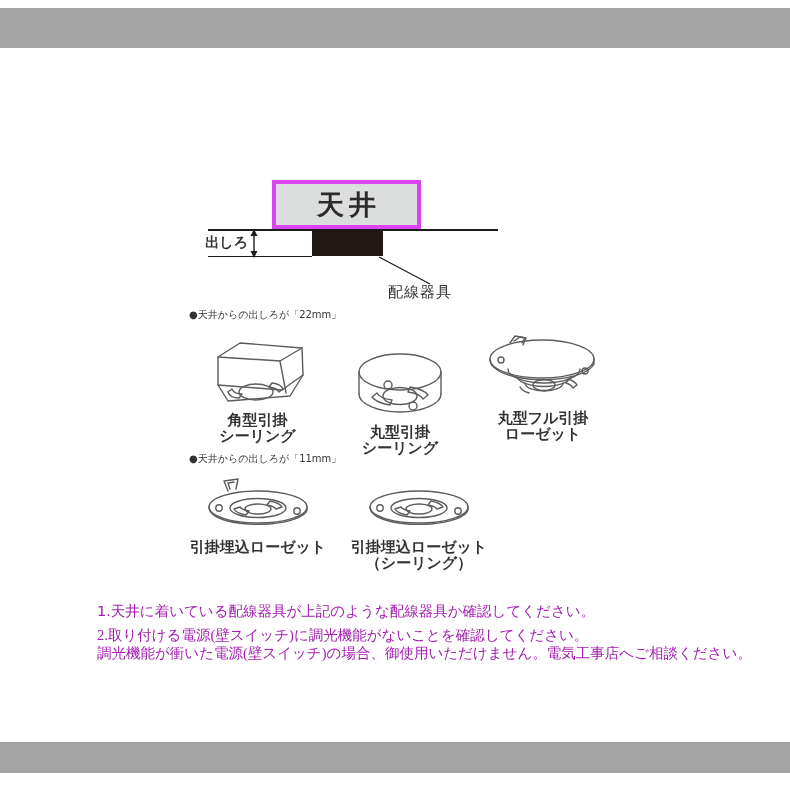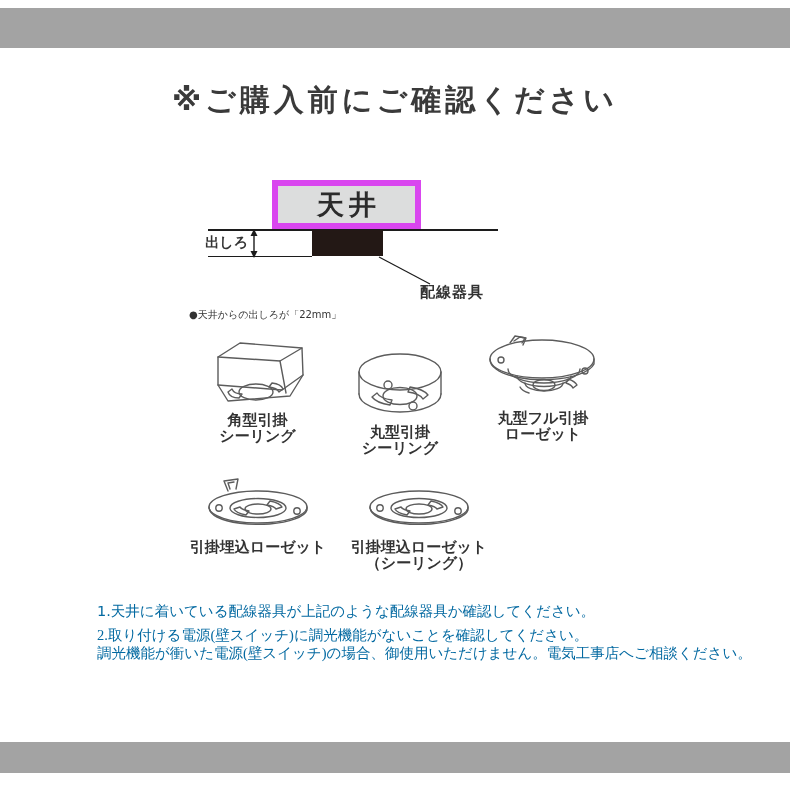--- a/index.html
+++ b/index.html
@@ -9,62 +9,61 @@
 
   .band { position:absolute; left:0; width:790px; background:#a3a3a3; }
   .band-top { top:8px; height:40px; }
   .band-bottom { top:742px; height:31px; }
 
   .title { position:absolute; left:0; top:80px; width:790px; text-align:center;
            font-size:30px; font-weight:bold; letter-spacing:4px; color:#3a3a3a; white-space:nowrap; }
 
   
   .ceiling-box { position:absolute; left:272px; top:180px; width:149px; height:49px;
-                 background:#dcdddd; border:6px solid #d946ef; display:flex; align-items:center; justify-content:center; }
+                 background:#dcdddd; border:4px solid #d946ef; display:flex; align-items:center; justify-content:center; }
   .ceiling-label { font-size:27px; font-weight:bold; letter-spacing:5px; padding-left:5px; color:#2b2b2b; }
   .ceiling-line { position:absolute; left:208px; top:229px; width:290px; height:0; border-top:2px solid #1c1c1c; }
   .dark-box { position:absolute; left:312px; top:230px; width:71px; height:26px; background:#231815; }
   .tick-line { position:absolute; left:208px; top:256px; width:104px; height:0; border-top:1px solid #1c1c1c; }
   .dim-arrow { position:absolute; left:247px; top:229px; }
   .dashiro { position:absolute; left:200px; top:234px; width:48px; text-align:right;
              font-size:14px; font-weight:bold; white-space:nowrap; }
   .leader { position:absolute; left:376px; top:255px; }
-  .haisen { position:absolute; left:388px; top:283px; font-size:15px; font-weight:bold;
-            letter-spacing:1px; white-space:nowrap;margin-left:32px; }
+  .haisen { position:absolute; left:388px; top:283px; font-size:15px; font-weight:normal;
+            letter-spacing:1px; white-space:nowrap; }
 
   .sec-heading { position:absolute; font-size:10px; color:#333; white-space:nowrap; }
   .sec-heading-1 { left:189px; top:308px; }
   .sec-heading-2 { left:189px; top:452px; }
 
   .figure { position:absolute; text-align:center; }
   .figure .art { display:flex; align-items:center; justify-content:center; }
   .fig-row1 .art { height:78px; }
   .fig-row2 .art { height:60px; }
   .fig-label { font-size:15px; font-weight:bold; line-height:16px; white-space:nowrap; margin-top:2px;text-align:center; }
   .fig-1 { left:200px; top:332px; width:115px; }
   .fig-2 { left:343px; top:344px; width:114px; }
   .fig-3 { left:478px; top:330px; width:130px; }
   .fig-4 { left:186px; top:477px; width:144px; }
   .fig-5 { left:340px; top:477px; width:158px; }
 
-  .notes { position:absolute; left:97px; font-size:14.5px; line-height:18px; color:#0369a1; white-space:nowrap; }
+  .notes { position:absolute; left:97px; font-size:14.5px; line-height:18px; color:#a21caf; white-space:nowrap; }
   .note-1 { top:602px; }
   .note-2 { top:626px;font-family:Liberation Serif, serif; }
 
   svg.art-svg { display:block; }
   .ln { fill:none; stroke:#5c5c5c; stroke-width:1.4; stroke-linecap:round; stroke-linejoin:round; }
 </style>
 </head>
 <body>
 
 <div class="page">
 
   <div class="band band-top"></div>
 
-  <div class="title">※ご購入前にご確認ください</div>
 
   <div>
     <div class="ceiling-line"></div>
     <div class="ceiling-box">
       <span class="ceiling-label">天井</span>
     </div>
     <div class="dark-box"></div>
     <div class="tick-line"></div>
     <svg class="dim-arrow" width="14" height="29">
       <line x1="7" y1="2" x2="7" y2="27" stroke="#1c1c1c" stroke-width="1.4"></line>
@@ -134,20 +133,21 @@
         <path class="ln" d="M36,56 a20,10 0 0 0 9,6"></path>
         <circle class="ln" cx="101" cy="40" r="3"></circle>
       </svg>
     </div>
     <div class="fig-label">
       <div>丸型フル引掛</div>
       <div>ローゼット</div>
     </div>
   </div>
 
+  <div class="sec-heading sec-heading-2">●天井からの出しろが「11mm」</div>
 
   <div class="figure fig-row2 fig-4">
     <div class="art">
       <svg class="art-svg" width="110" height="60" viewBox="0 0 110 60">
         <path class="ln" d="M25,14 L21,4 L35,2 L33,12"></path>
         <path class="ln" d="M27,12 L25,6 L31,5"></path>
         <ellipse class="ln" cx="55" cy="30" rx="49" ry="16"></ellipse>
         <path class="ln" d="M6,30 q0,6 8,10 A49,16 0 0 0 104,33 q0,-2 0,-3"></path>
         <ellipse class="ln" cx="55" cy="31" rx="28" ry="9.5"></ellipse>
         <ellipse class="ln" cx="55" cy="32" rx="13" ry="5"></ellipse>

